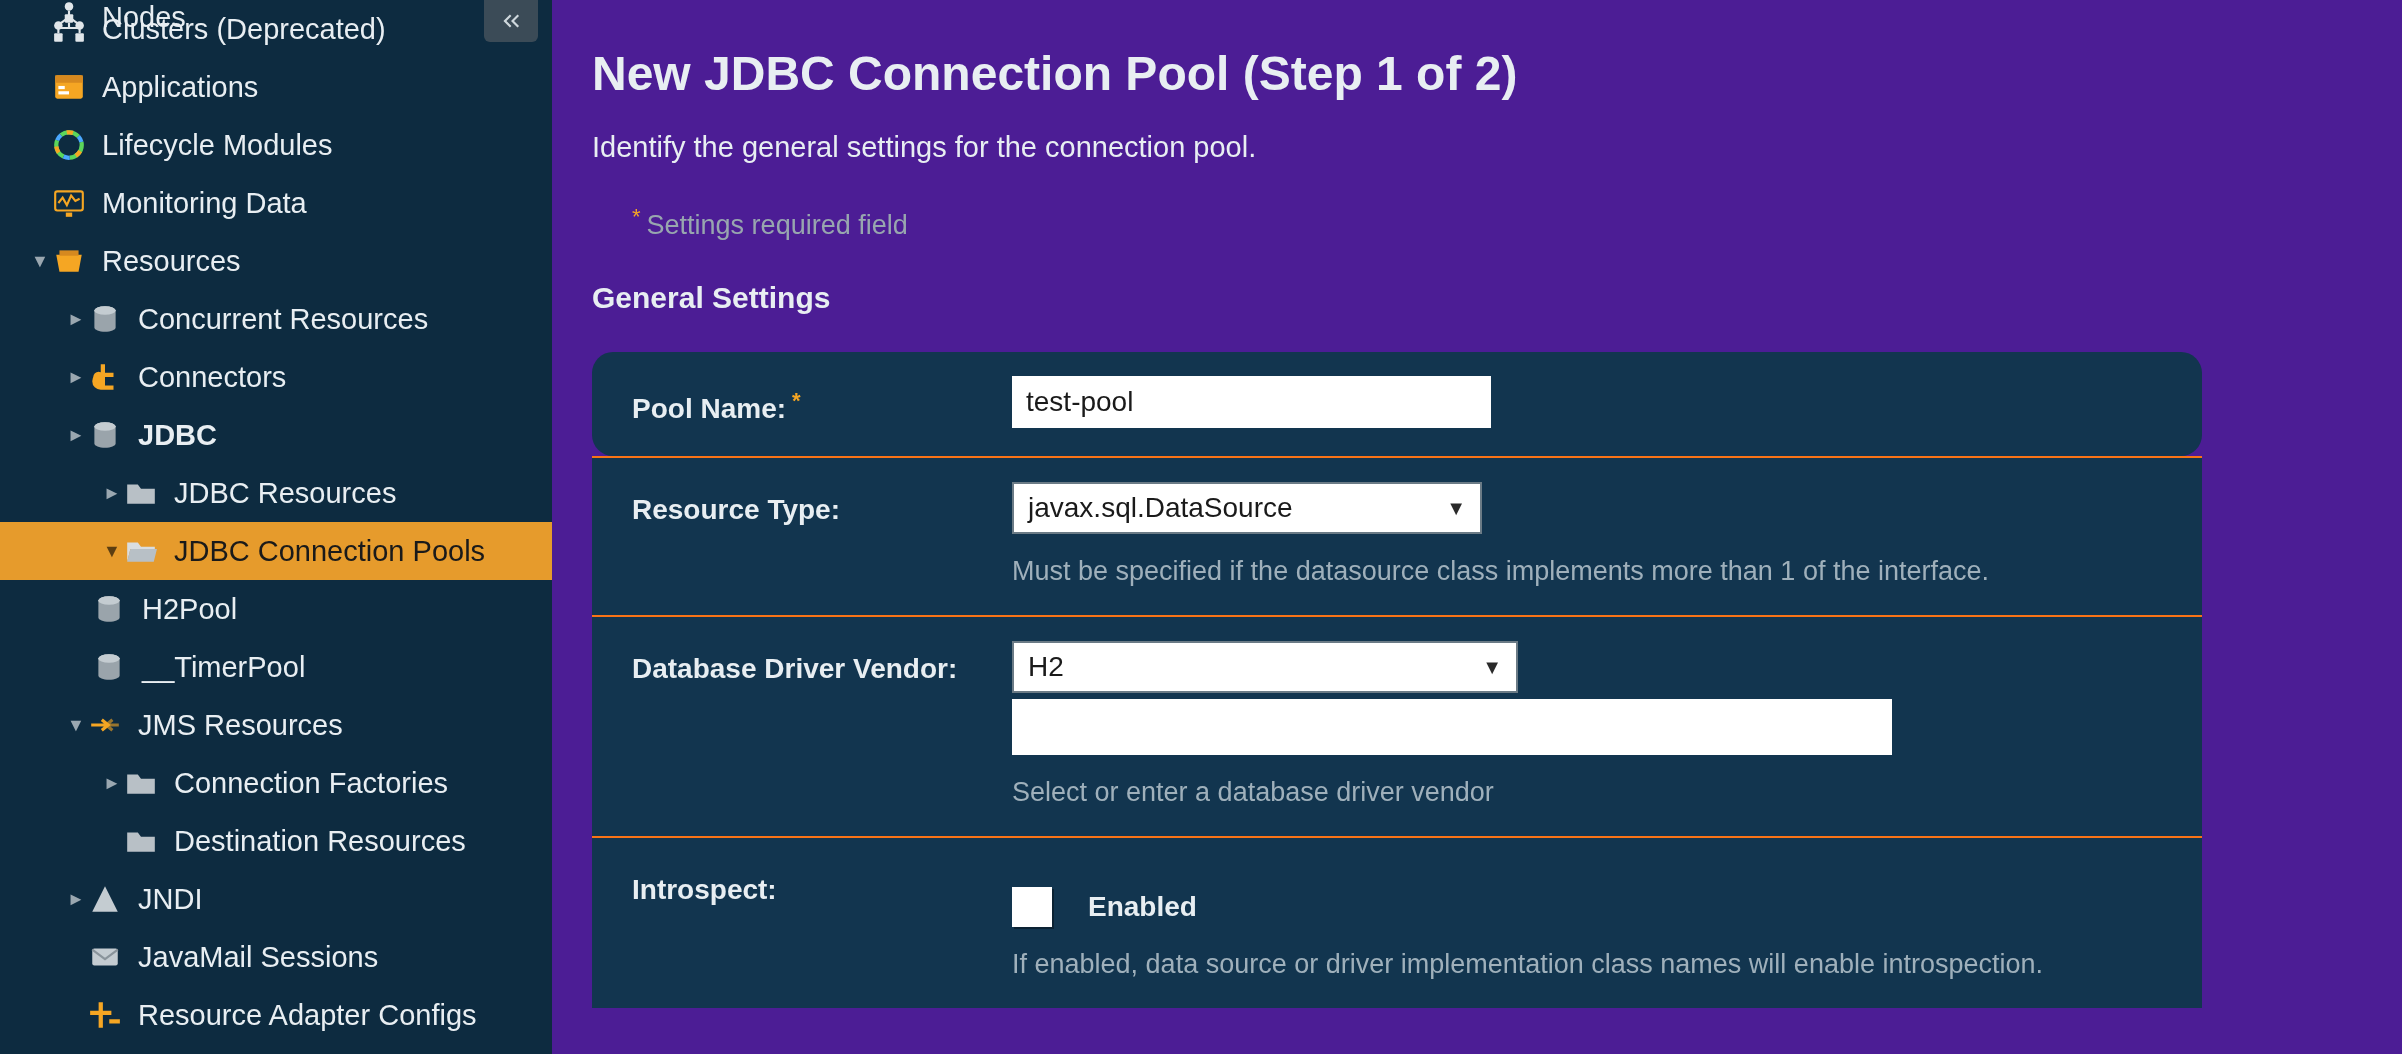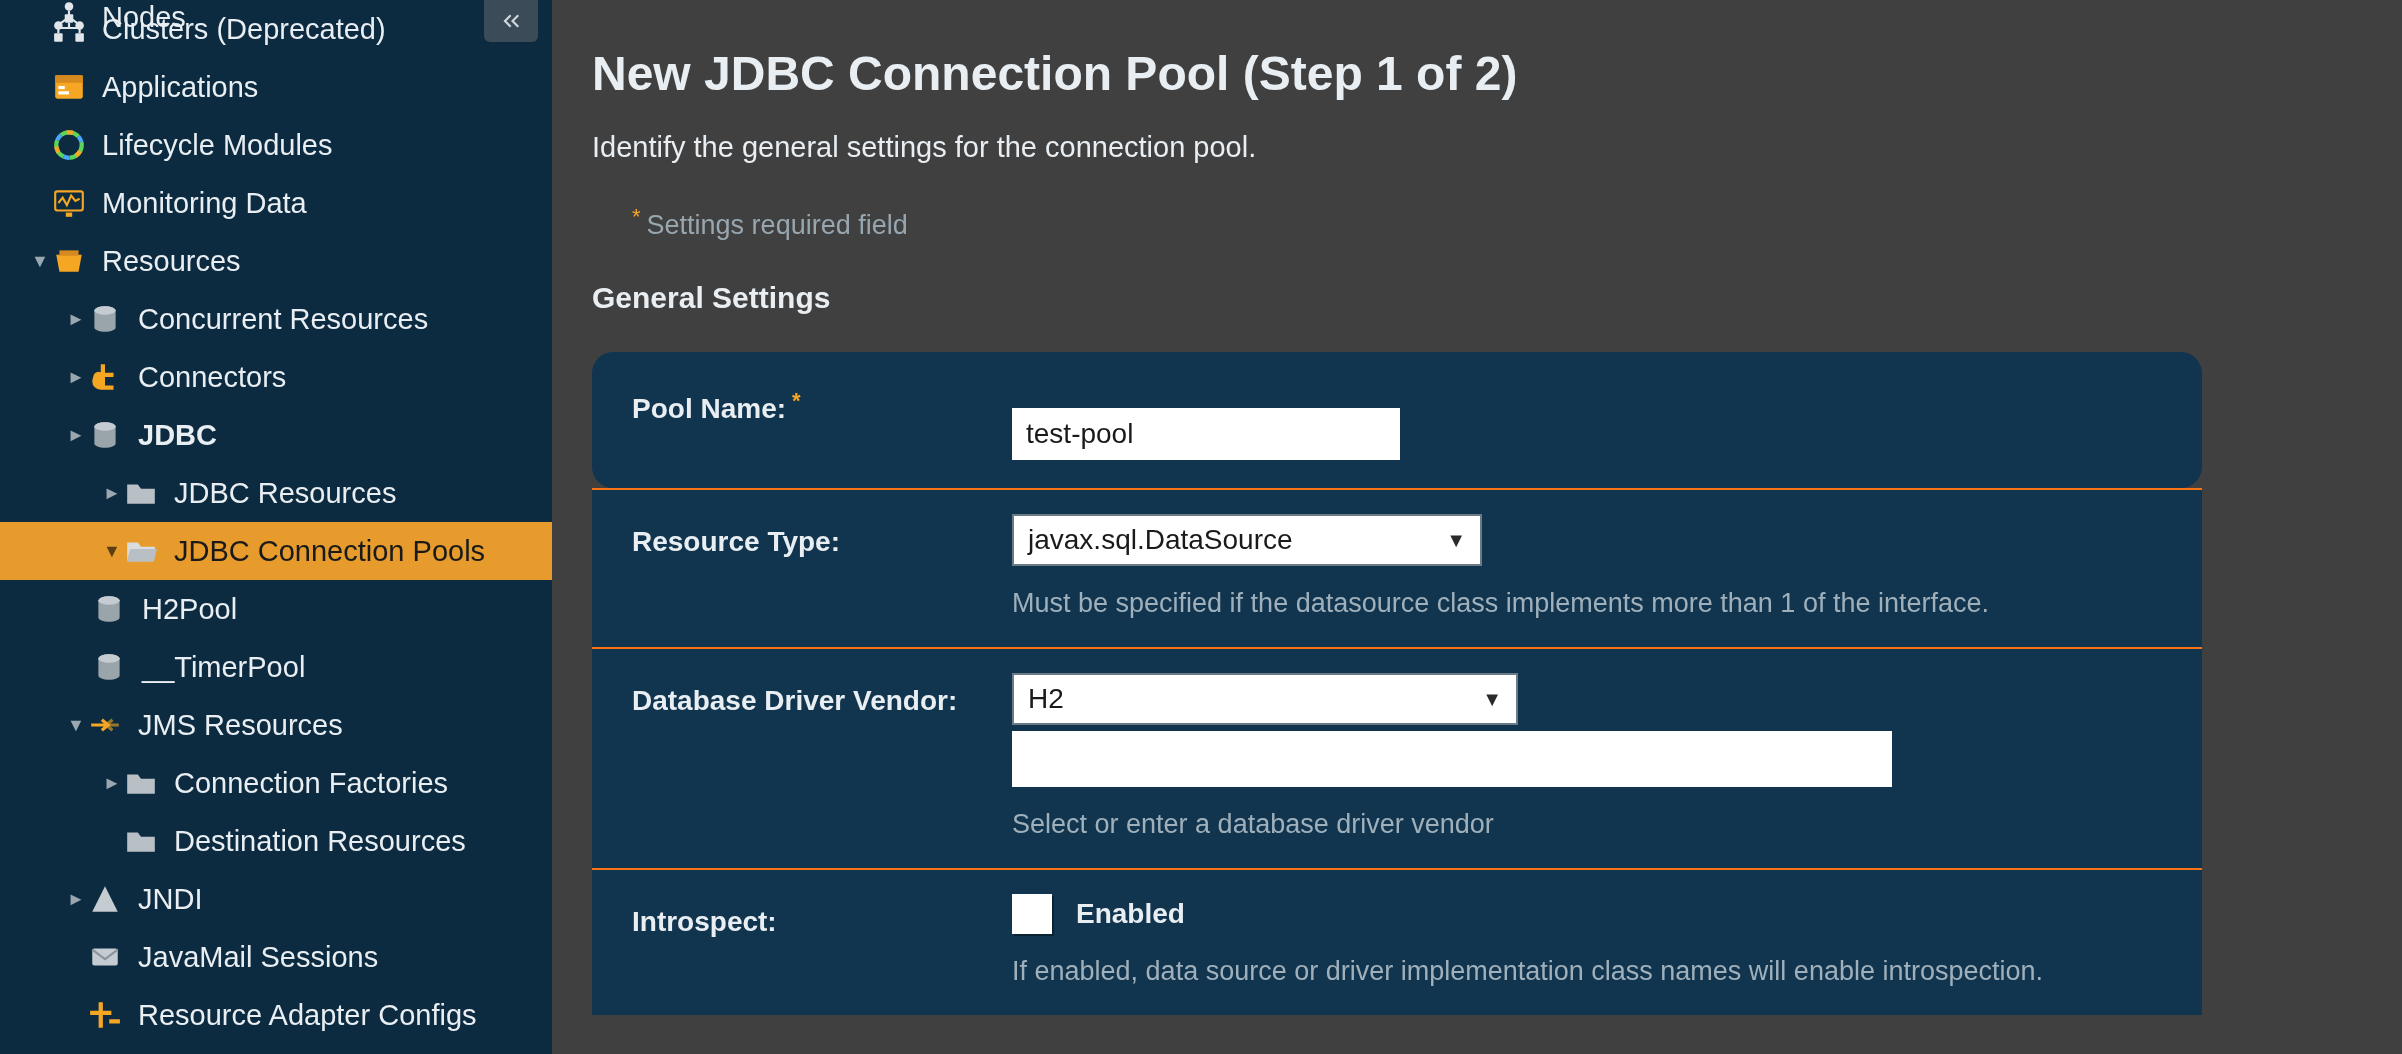--- a/index.html
+++ b/index.html
@@ -79,21 +79,21 @@
   .label { line-height: 1; }
   .ind-1 { padding-left: 28px; }
   .ind-2 { padding-left: 64px; }
   .ind-3 { padding-left: 100px; }
   .ind-4 { padding-left: 68px; }
 
   
   .main {
     flex: 1;
     padding: 46px 40px 40px 40px;
-    background: #404040;
+    background: #4c1d95;
   }
   .page-title {
     font-size: 48px;
     font-weight: 700;
     margin-bottom: 30px;
   }
   .page-desc {
     font-size: 29px;
     color: #e8eef2;
     margin-bottom: 40px;
@@ -124,28 +124,27 @@
   .form-label {
     width: 380px;
     font-size: 28px;
     font-weight: 700;
     padding-top: 12px;
     flex-shrink: 0;
   }
   .form-label .req-star { margin-left: 6px; }
   .form-control { flex: 1; }
   .text-input {
-    width: 388px;
+    width: 479px;
     height: 52px;
     background: #fff;
     color: #1a1a1a;
     border: none;
     font-size: 28px;
     padding: 0 14px;
-    margin-top: 32px;
   }
   .select {
     height: 52px;
     background: #fff;
     color: #1a1a1a;
     border: 2px solid #6b7b86;
     display: flex;
     align-items: center;
     justify-content: space-between;
     padding: 0 14px;
@@ -166,21 +165,22 @@
     color: #1a1a1a;
   }
   .hint {
     font-size: 27px;
     color: #9fb0bb;
     margin-top: 22px;
   }
   .check-row {
     display: flex;
     align-items: center;
-    gap: 24px;
+    gap: 36px;
+    margin-top: 25px;
   }
   .checkbox {
     width: 40px;
     height: 40px;
     background: #fff;
     box-shadow: 2px 2px 0 rgba(0,0,0,0.35);
     cursor: pointer;
   }
   .check-label {
     font-size: 28px;

